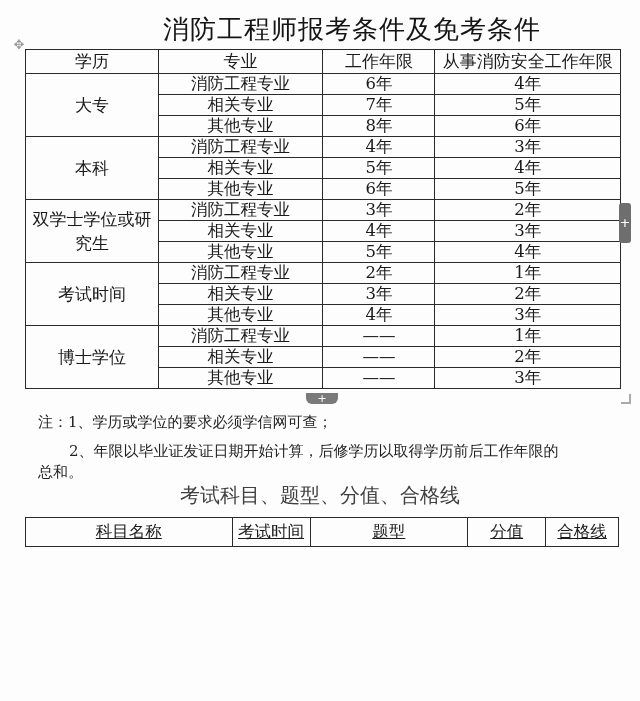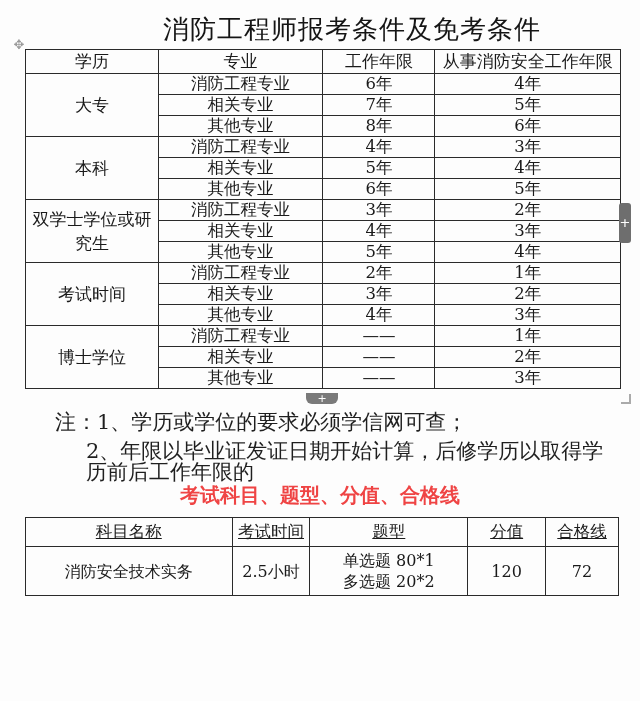--- a/index.html
+++ b/index.html
@@ -32,27 +32,27 @@
     position:absolute; left:306px; top:393px; width:32px; height:11px;
     background:#7a7a7a; border-radius:0 0 6px 6px; color:#fff; font-size:11px;
     line-height:11px; text-align:center; font-family:"DejaVu Sans",sans-serif;
   }
   .resize-handle {
     position:absolute; left:621px; top:394px; width:8px; height:8px;
     border-right:2px solid #888; border-bottom:2px solid #888; transform:skew(0deg);
     opacity:.7;
   }
   .notes {
-    position:absolute; left:55px; top:412px; width:560px;
-    font-size:21px; line-height:21px; color:#1f1f1f;
+    position:absolute; left:38px; top:412px; width:560px;
+    font-size:15px; line-height:21px; color:#1f1f1f;
   }
   .notes .indent { padding-left:31px;margin-top:8px; }
   .title2 {
     position:absolute; left:0; top:482px; width:640px; text-align:center;
-    font-size:20px; font-weight:bold; color:#ef4444;
+    font-size:20px; font-weight:normal; color:#404040;
   }
   .t2 { left:25px; top:517px; width:594px; }
   .t2 th { height:28px; font-size:16.5px;text-decoration:underline; }
   .t2 td { font-size:16px; line-height:21px; }
   .t2 tr.r { height:49px; }
   .t2 tr.r3 { height:38px; }
   .t2 col.c1 { width:207px; } .t2 col.c2 { width:78px; } .t2 col.c3 { width:158px; }
   .t2 col.c4 { width:78px; } .t2 col.c5 { width:73px; }
   .qt { display:block; }
 </style>
@@ -164,44 +164,35 @@
 </tbody>
   </table>
 
 <div class="side-plus">+</div>
 <div class="bottom-plus">+</div>
 <div class="resize-handle"></div>
 
 <div class="notes">
   <div>注：1、学历或学位的要求必须学信网可查；</div>
   <div class="indent">2、年限以毕业证发证日期开始计算，后修学历以取得学历前后工作年限的</div>
+  <div>总和。</div>
 </div>
 
 <div class="title2">考试科目、题型、分值、合格线</div>
 
 <table class="t2">
   <colgroup>
       <col class="c1">
       <col class="c2">
       <col class="c3">
       <col class="c4">
       <col class="c5">
     </colgroup>
   <tbody>
       <tr>
     <th>科目名称</th>
     <th>考试时间</th>
     <th>题型</th>
     <th>分值</th>
     <th>合格线</th>
   </tr>
-  <tr class="r">
-    <td>消防安全技术实务</td>
-    <td>2.5小时</td>
-    <td>
-      <span class="qt">单选题 80*1</span>
-      <span class="qt">多选题 20*2</span>
-    </td>
-    <td>120</td>
-    <td>72</td>
-  </tr>
 </tbody>
   </table>
 
 </body></html>

